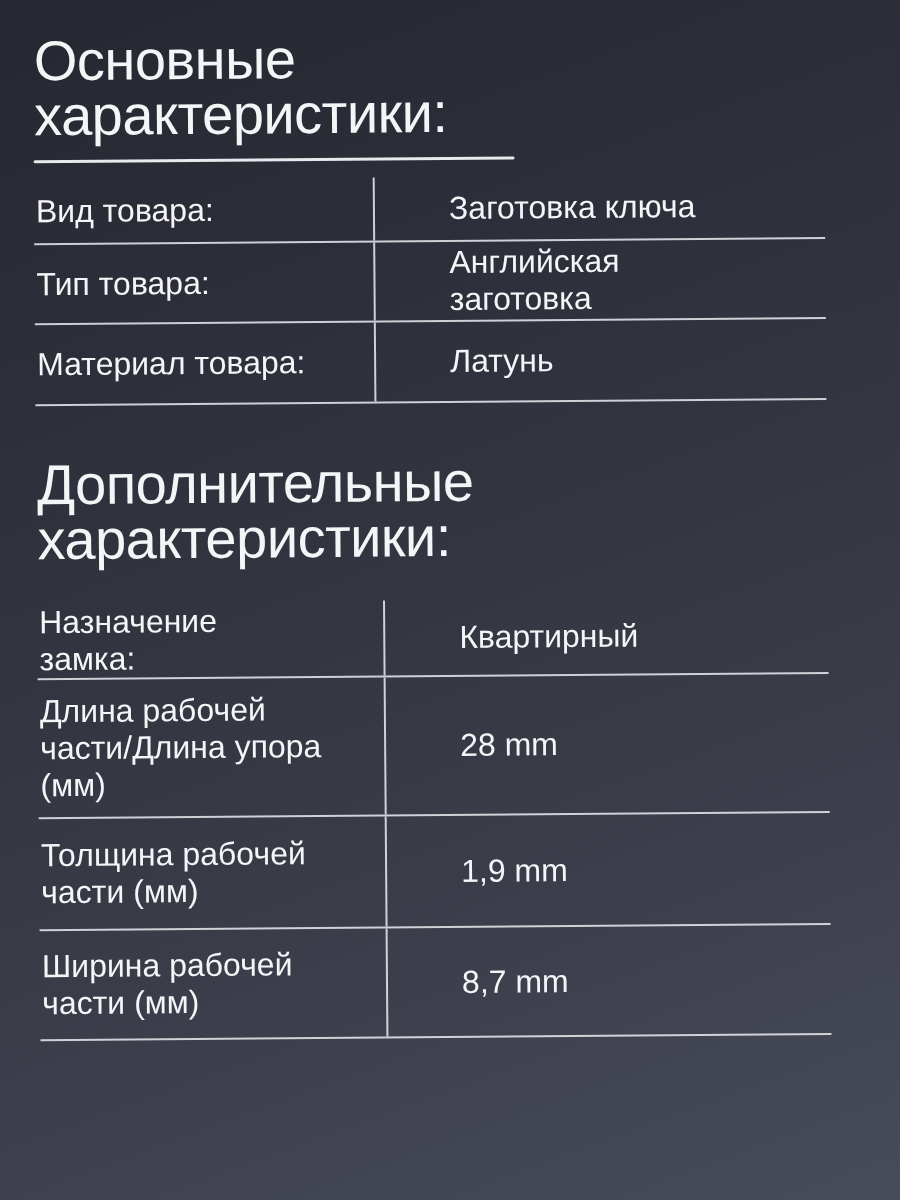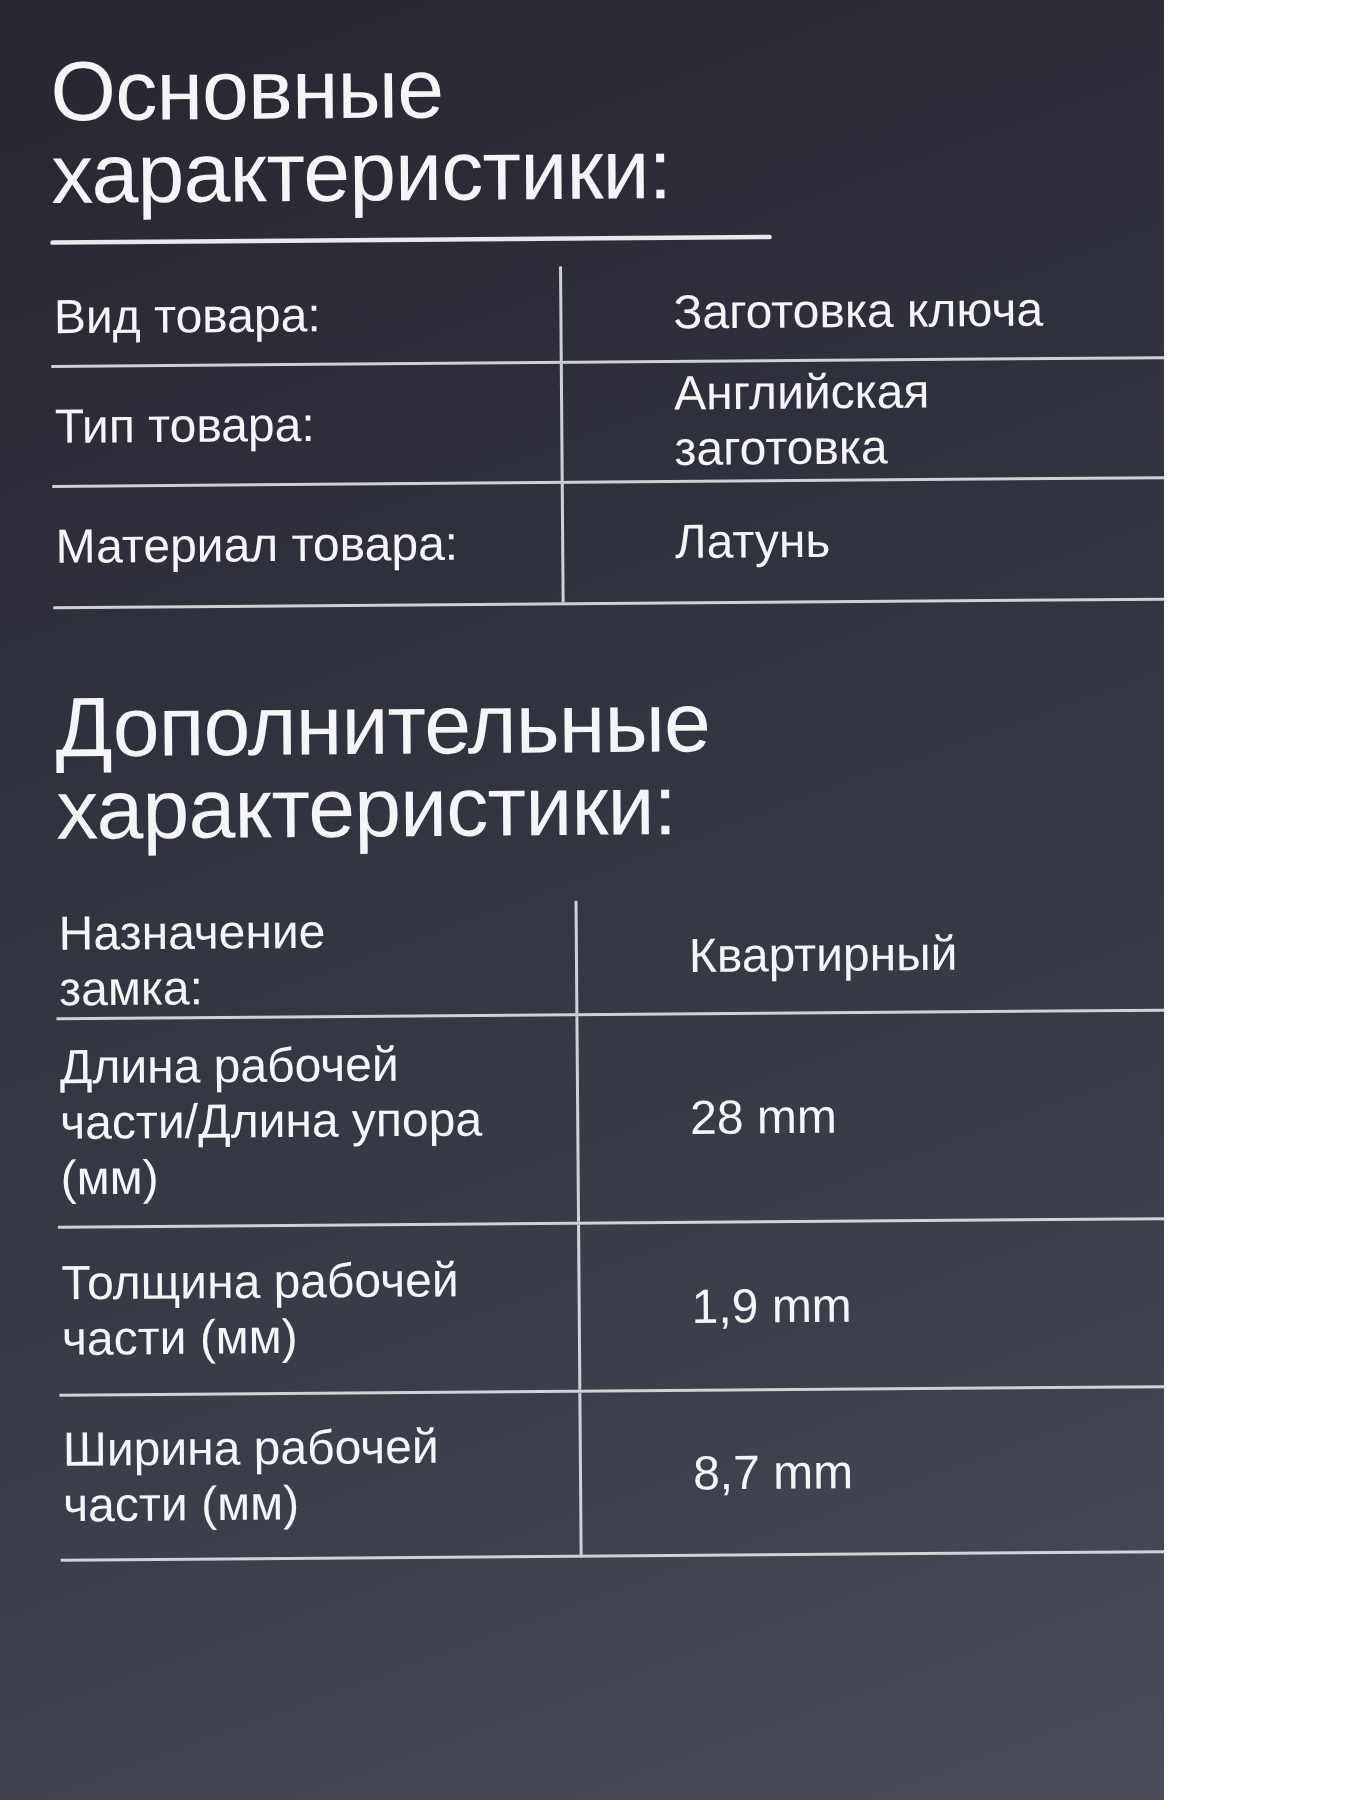--- a/index.html
+++ b/index.html
@@ -1,21 +1,21 @@
 <!DOCTYPE html>
 <html><head>
 <meta charset="utf-8">
 <style>
   html, body { margin: 0; padding: 0; }
   body {
     width: 900px; height: 1200px; overflow: hidden;
     font-family: "Liberation Sans", sans-serif;
   }
   .canvas {
-    position: relative; width: 776px; height: 1200px; overflow: hidden;
+    position: relative; width: 900px; height: 1200px; overflow: hidden;
     background: linear-gradient(160deg, #262730 0%, #2d2e39 25%, #343641 50%, #3d404c 75%, #484c59 100%);
   }
   .content {
     position: absolute; inset: 0;
     transform: rotate(-0.45deg);
     transform-origin: 450px 600px;
     color: #f4f5f7;
   }
   .title {
     position: absolute; left: 38px; margin: 0;

